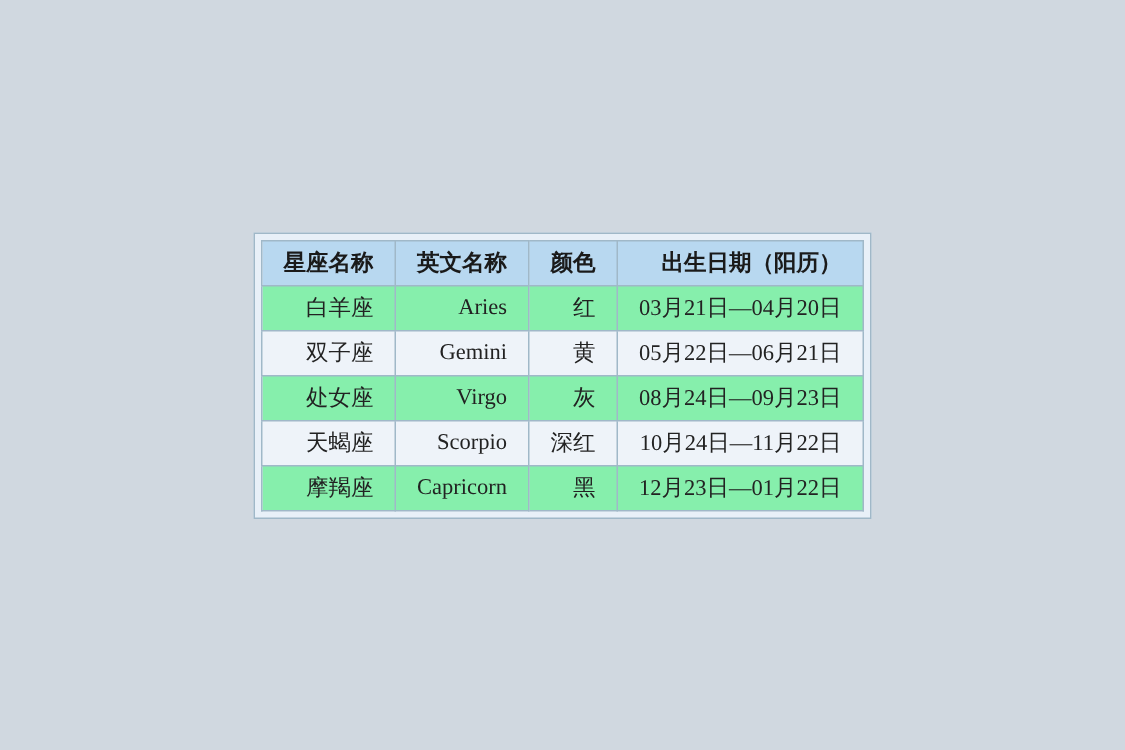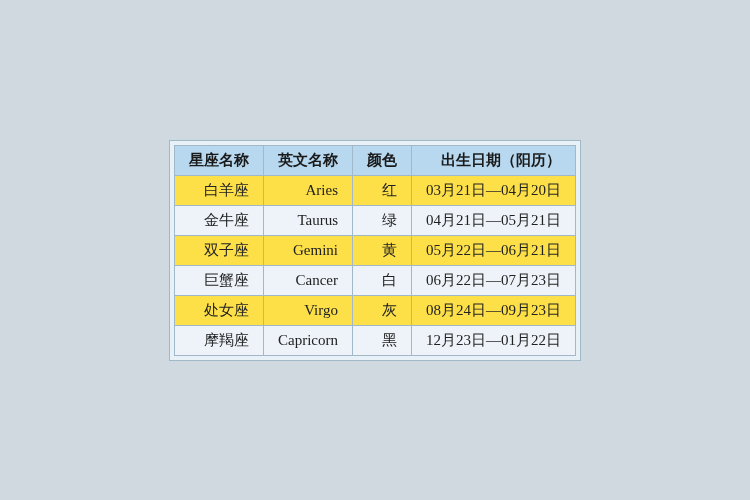--- a/index.html
+++ b/index.html
@@ -39,21 +39,21 @@
     }
 
     thead th {
       background-color: #b8d8f0;
       font-weight: bold;
       font-size: 15px;
       color: #1a1a1a;
     }
 
     tbody tr {
-      background-color: #fde047;
+      background-color: #86efac;
     }
 
     tbody tr:nth-child(even) {
       background-color: #eef3f9;
     }
   </style>
 </head>
 <body>
 
 <div class="table-container">
@@ -67,42 +67,36 @@
         </tr>
     </thead>
     <tbody>
     <tr>
           <td>白羊座</td>
           <td>Aries</td>
           <td>红</td>
           <td>03月21日—04月20日</td>
         </tr>
         <tr>
-          <td>金牛座</td>
-          <td>Taurus</td>
-          <td>绿</td>
-          <td>04月21日—05月21日</td>
-        </tr>
-        <tr>
           <td>双子座</td>
           <td>Gemini</td>
           <td>黄</td>
           <td>05月22日—06月21日</td>
         </tr>
         <tr>
-          <td>巨蟹座</td>
-          <td>Cancer</td>
-          <td>白</td>
-          <td>06月22日—07月23日</td>
-        </tr>
-        <tr>
           <td>处女座</td>
           <td>Virgo</td>
           <td>灰</td>
           <td>08月24日—09月23日</td>
+        </tr>
+        <tr>
+          <td>天蝎座</td>
+          <td>Scorpio</td>
+          <td>深红</td>
+          <td>10月24日—11月22日</td>
         </tr>
         <tr>
           <td>摩羯座</td>
           <td>Capricorn</td>
           <td>黑</td>
           <td>12月23日—01月22日</td>
         </tr>
       </tbody>
   </table>
 </div>

